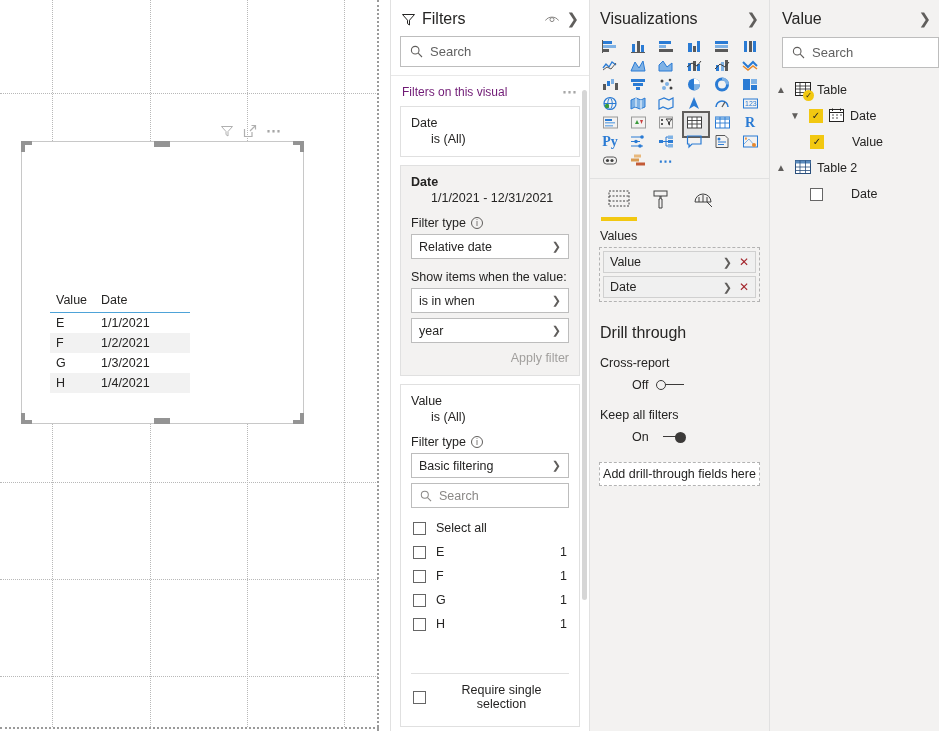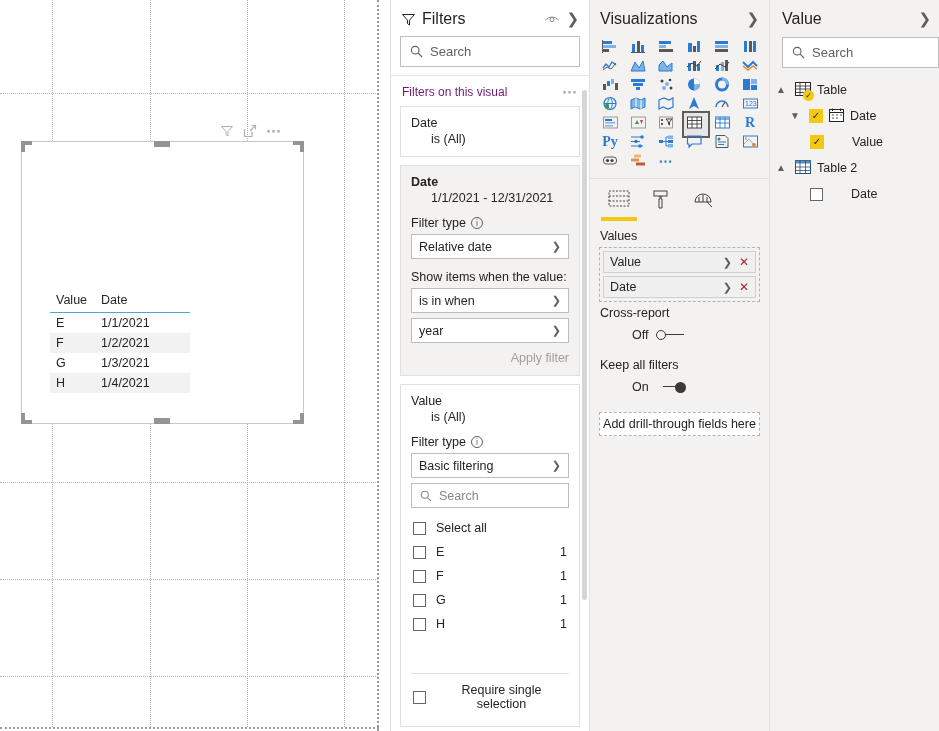--- a/index.html
+++ b/index.html
@@ -821,20 +821,21 @@
         <span class="pcv">❯</span>
         <span class="px">✕</span>
       </div>
       <div class="pill">
         <span class="pname">Date</span>
         <span class="pcv">❯</span>
         <span class="px">✕</span>
       </div>
     </div>
 
+    <div class="drill-title">Drill through</div>
     <div class="drill-lbl">Cross-report</div>
     <div class="toggle-row">
       <span class="tlabel">Off</span>
       <span class="tg">
         <span class="track"></span>
           <span class="knob-off"></span>
       </span>
     </div>
     <div class="drill-lbl" style="padding-top:16px">Keep all filters</div>
     <div class="toggle-row">

